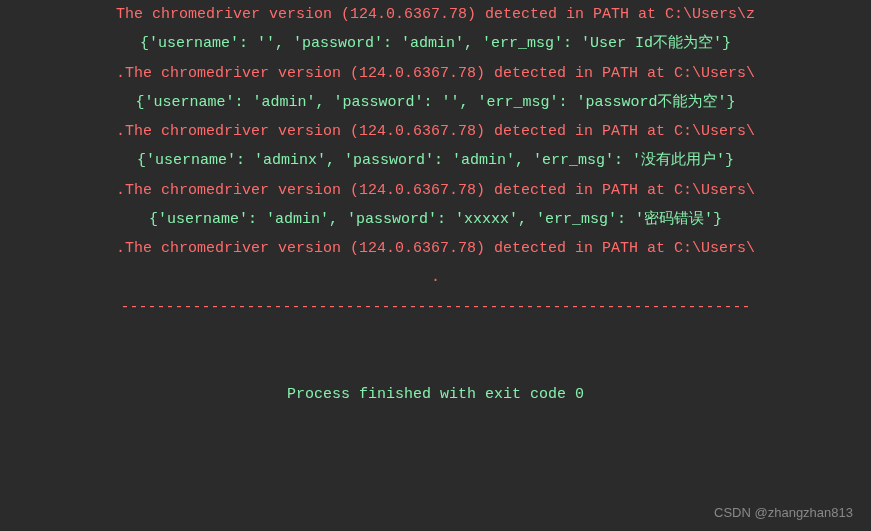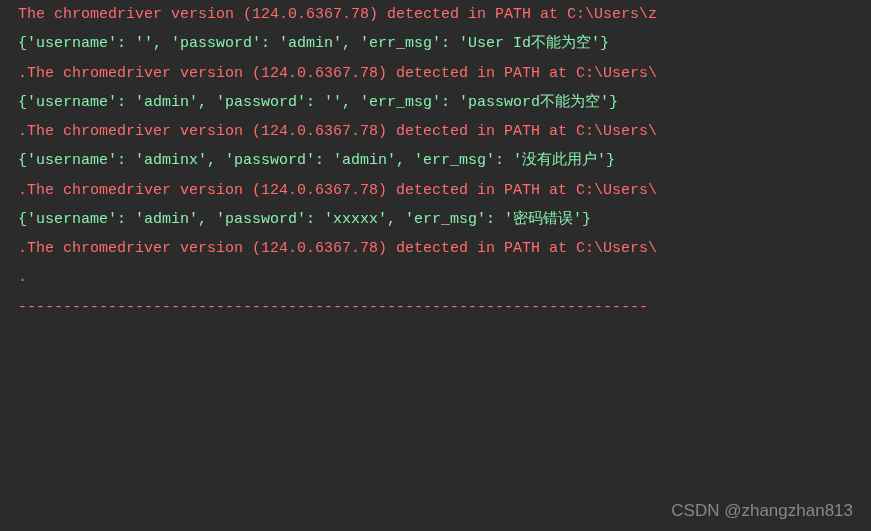--- a/index.html
+++ b/index.html
@@ -15,38 +15,39 @@
       overflow: hidden;
       white-space: nowrap;
     }
     .red { color: #ff6b6b; }
     .grey { color: #86efac; }
     .watermark {
       position: absolute;
       right: 18px;
       bottom: 10px;
       color: #888;
-      font-size: 17px;
+      font-size: 13px;
       font-family: Arial, sans-serif;
       line-height: 1.2;
     }
-    .line { display: block; }
+    .line { display: block; text-align: center; }
   </style>
 </head>
 <body>
 
 <div>
   <span class="line red">The chromedriver version (124.0.6367.78) detected in PATH at C:\Users\z</span>
   <span class="line grey">{'username': '', 'password': 'admin', 'err_msg': 'User Id不能为空'}</span>
   <span class="line red">.The chromedriver version (124.0.6367.78) detected in PATH at C:\Users\</span>
   <span class="line grey">{'username': 'admin', 'password': '', 'err_msg': 'password不能为空'}</span>
   <span class="line red">.The chromedriver version (124.0.6367.78) detected in PATH at C:\Users\</span>
   <span class="line grey">{'username': 'adminx', 'password': 'admin', 'err_msg': '没有此用户'}</span>
   <span class="line red">.The chromedriver version (124.0.6367.78) detected in PATH at C:\Users\</span>
   <span class="line grey">{'username': 'admin', 'password': 'xxxxx', 'err_msg': '密码错误'}</span>
   <span class="line red">.The chromedriver version (124.0.6367.78) detected in PATH at C:\Users\</span>
   <span class="line red">.</span>
   <span class="line red">----------------------------------------------------------------------</span>
   <span class="line red">&nbsp;</span>
   <span class="line grey">&nbsp;</span>
+  <span class="line grey">Process finished with exit code 0</span>
 </div>
 
 <div class="watermark">CSDN @zhangzhan813</div>
 
 </body></html>

